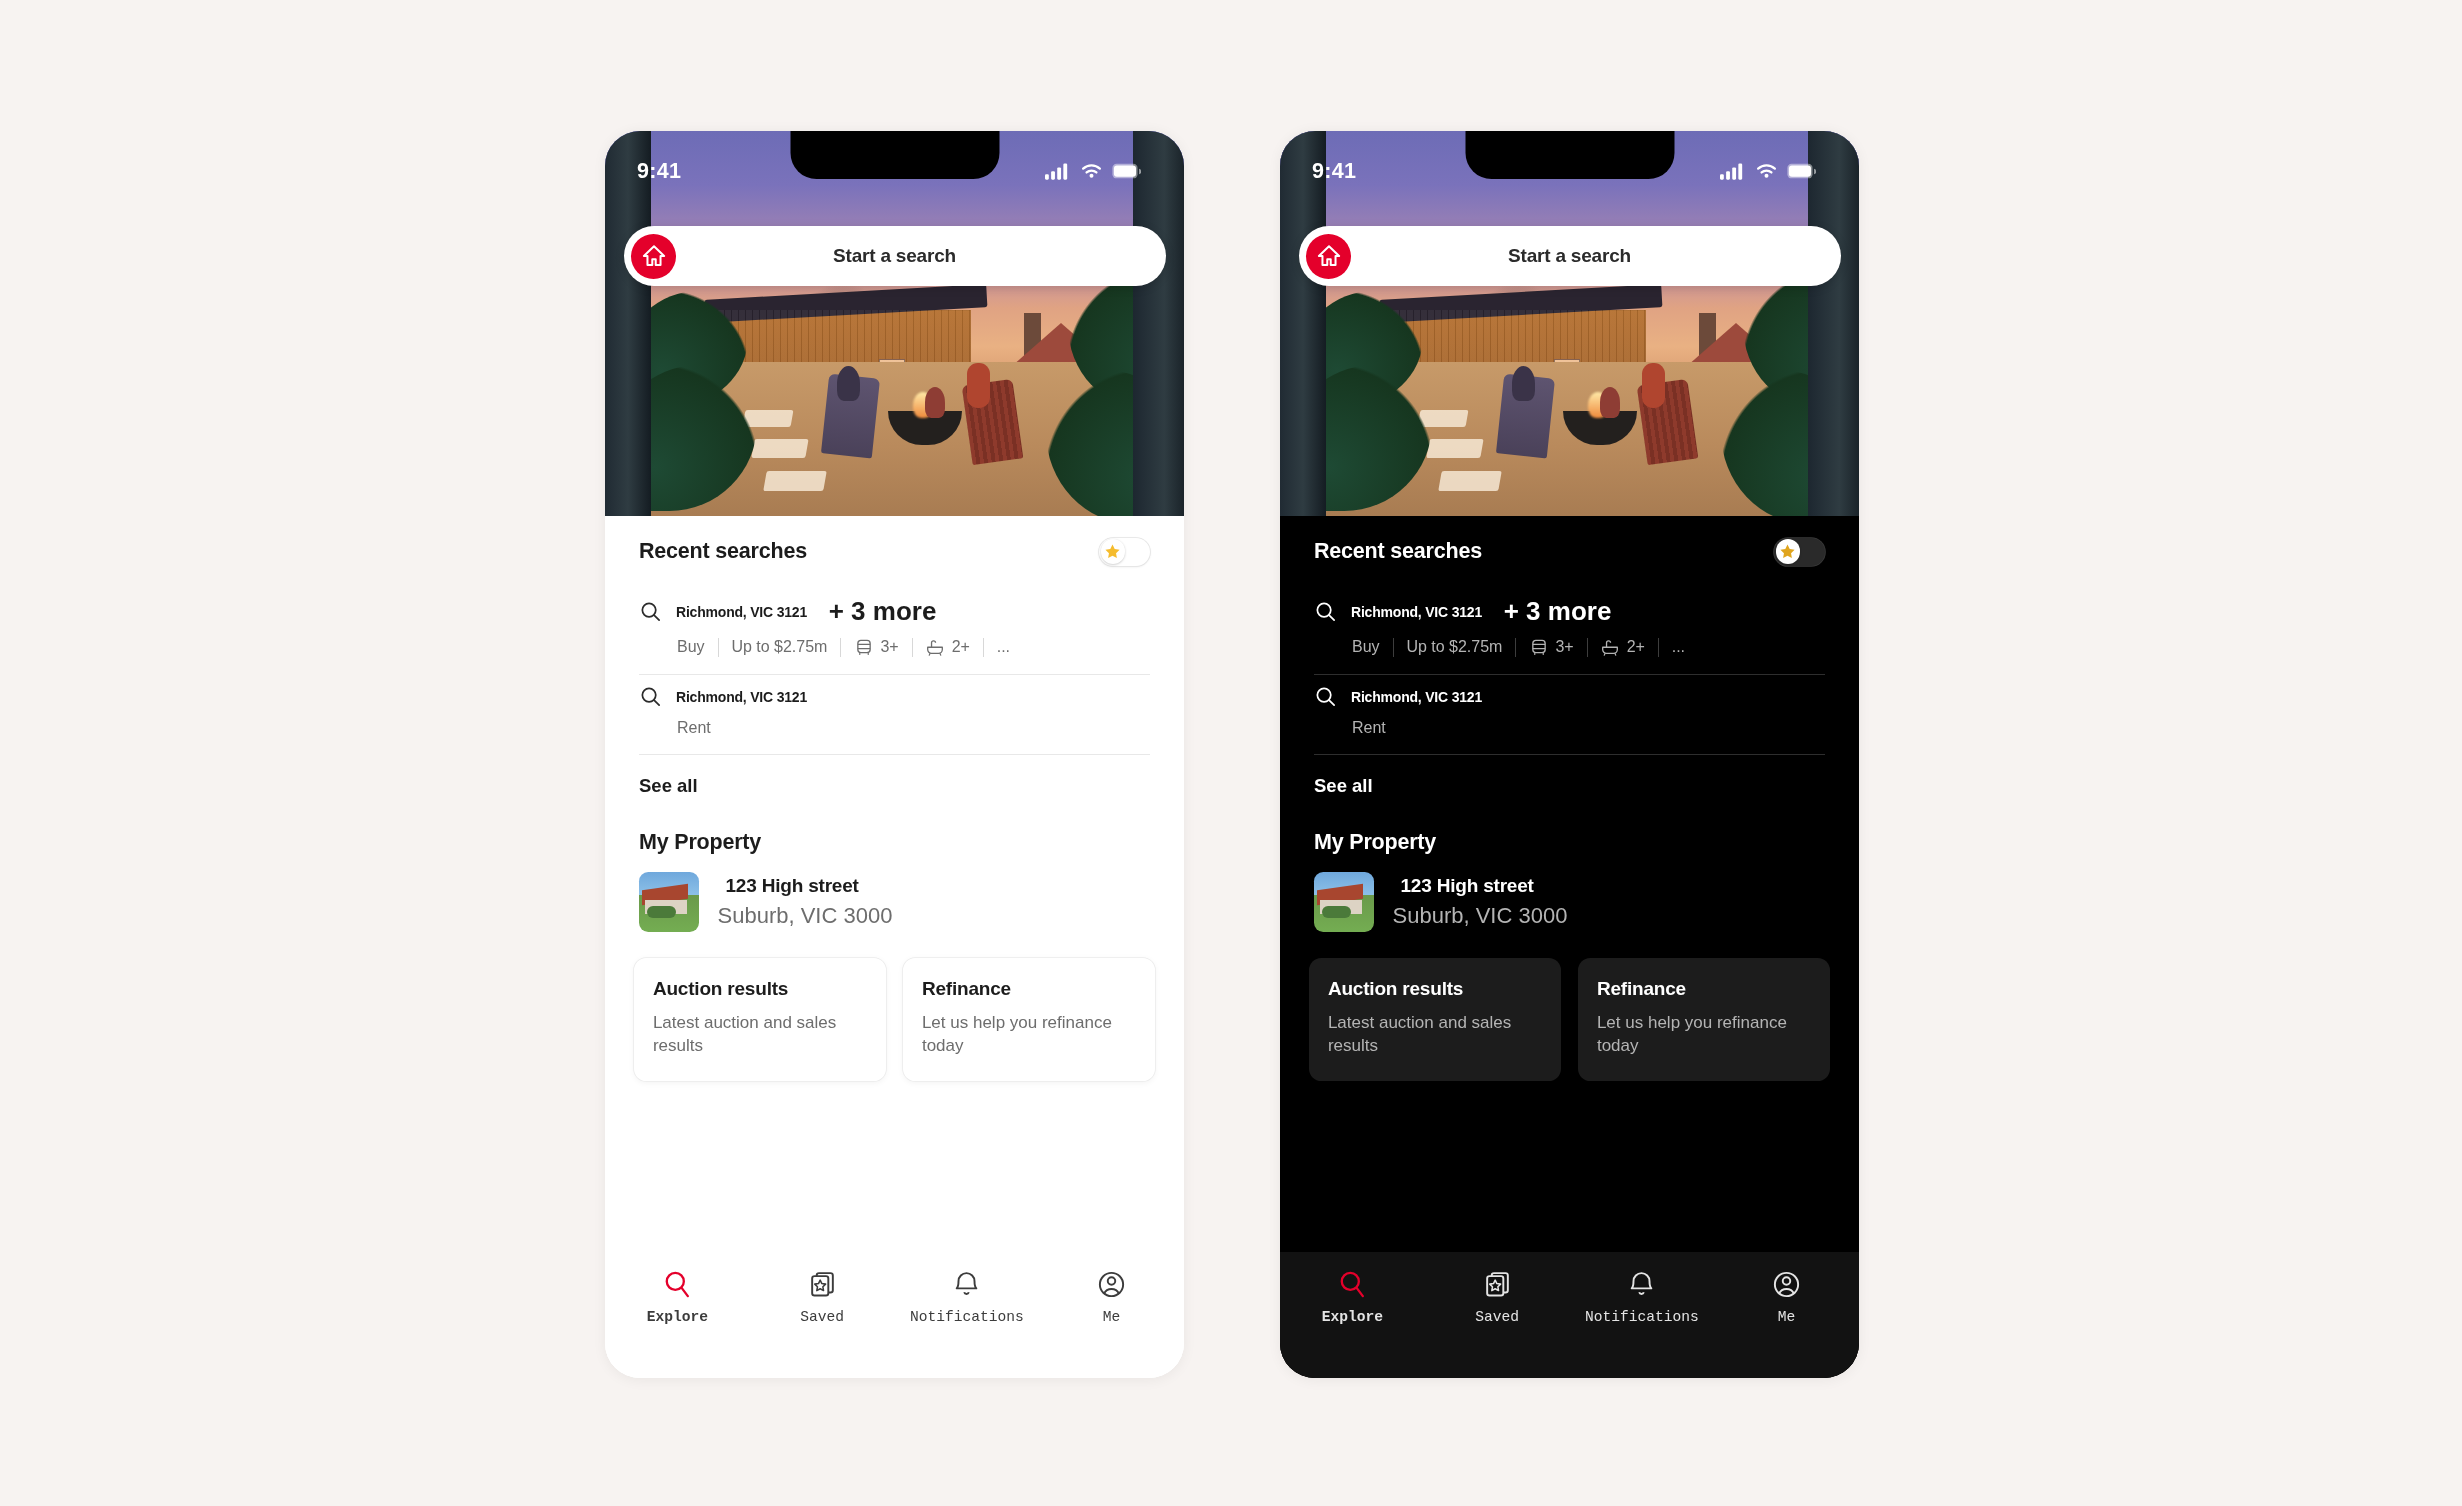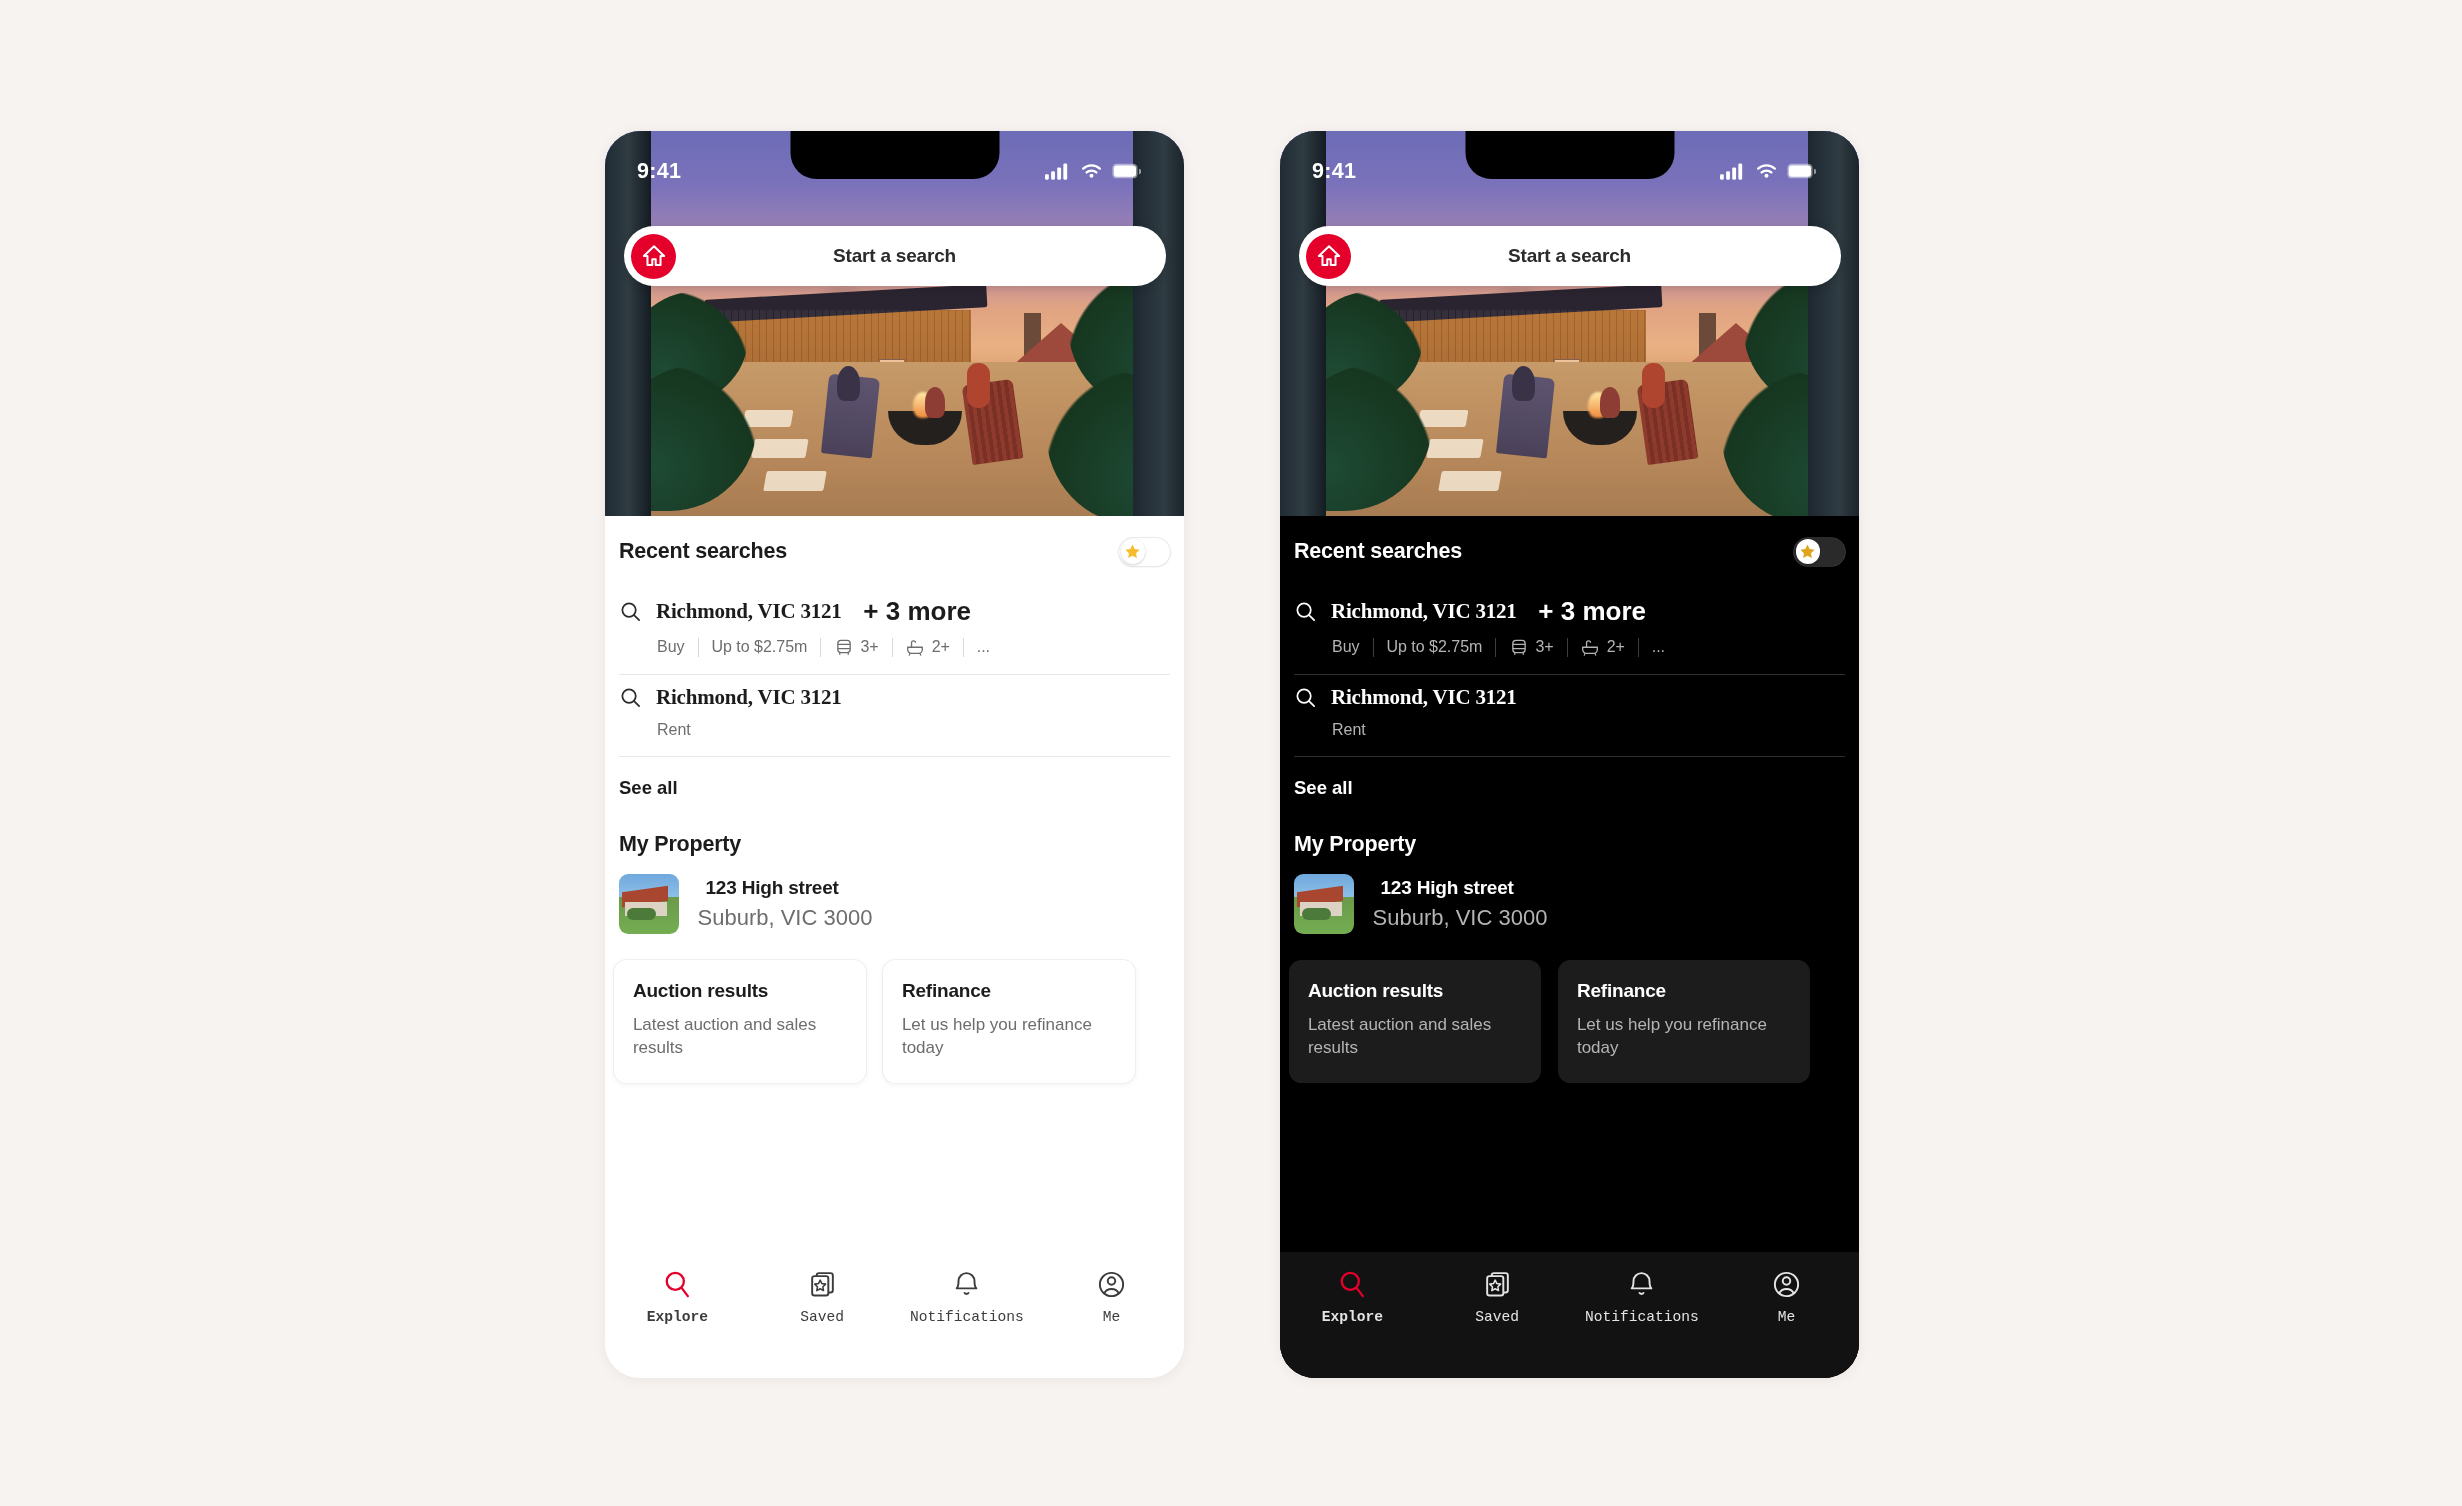--- a/index.html
+++ b/index.html
@@ -216,21 +216,21 @@
     background: #000;
     border-radius: 0 0 26px 26px;
     z-index: 10;
   }
 
   
   .content {
     flex: 1;
     position: relative;
     overflow: hidden;
-    padding: 0 14px;
+    padding: 0 34px;
   }
   .phone-light .content { background: #ffffff; }
   .phone-dark  .content { background: #000000; }
 
   .section-head {
     display: flex;
     align-items: center;
     justify-content: space-between;
     padding-top: 21.5px;
     padding-bottom: 20px;
@@ -259,21 +259,21 @@
     display: flex; align-items: center; justify-content: center;
   }
 
   
   .search-row { padding: 10.8px 0 17px 0; }
   .search-row.divided { border-bottom: 0.8px solid #e8e8e8; }
   .phone-dark .search-row.divided { border-bottom-color: #2e2e2e; }
 
   .row-main { display: flex; align-items: center; gap: 14px; }
   .row-title {
-    font-size: 21px; font-weight: 700; letter-spacing: -0.2px; font-family: Liberation Serif, serif;
+    font-size: 14px; font-weight: 700; letter-spacing: -0.2px;
   }
   .phone-light .row-title { color: #1c1c1c; }
   .phone-dark  .row-title { color: #ffffff; }
   .row-more { font-size: 26px; font-weight: 700; margin-left: 7.7px; }
   .phone-light .row-more { color: #1c1c1c; }
   .phone-dark  .row-more { color: #ffffff; }
 
   .row-meta {
     display: flex; align-items: center;
     gap: 0px;

